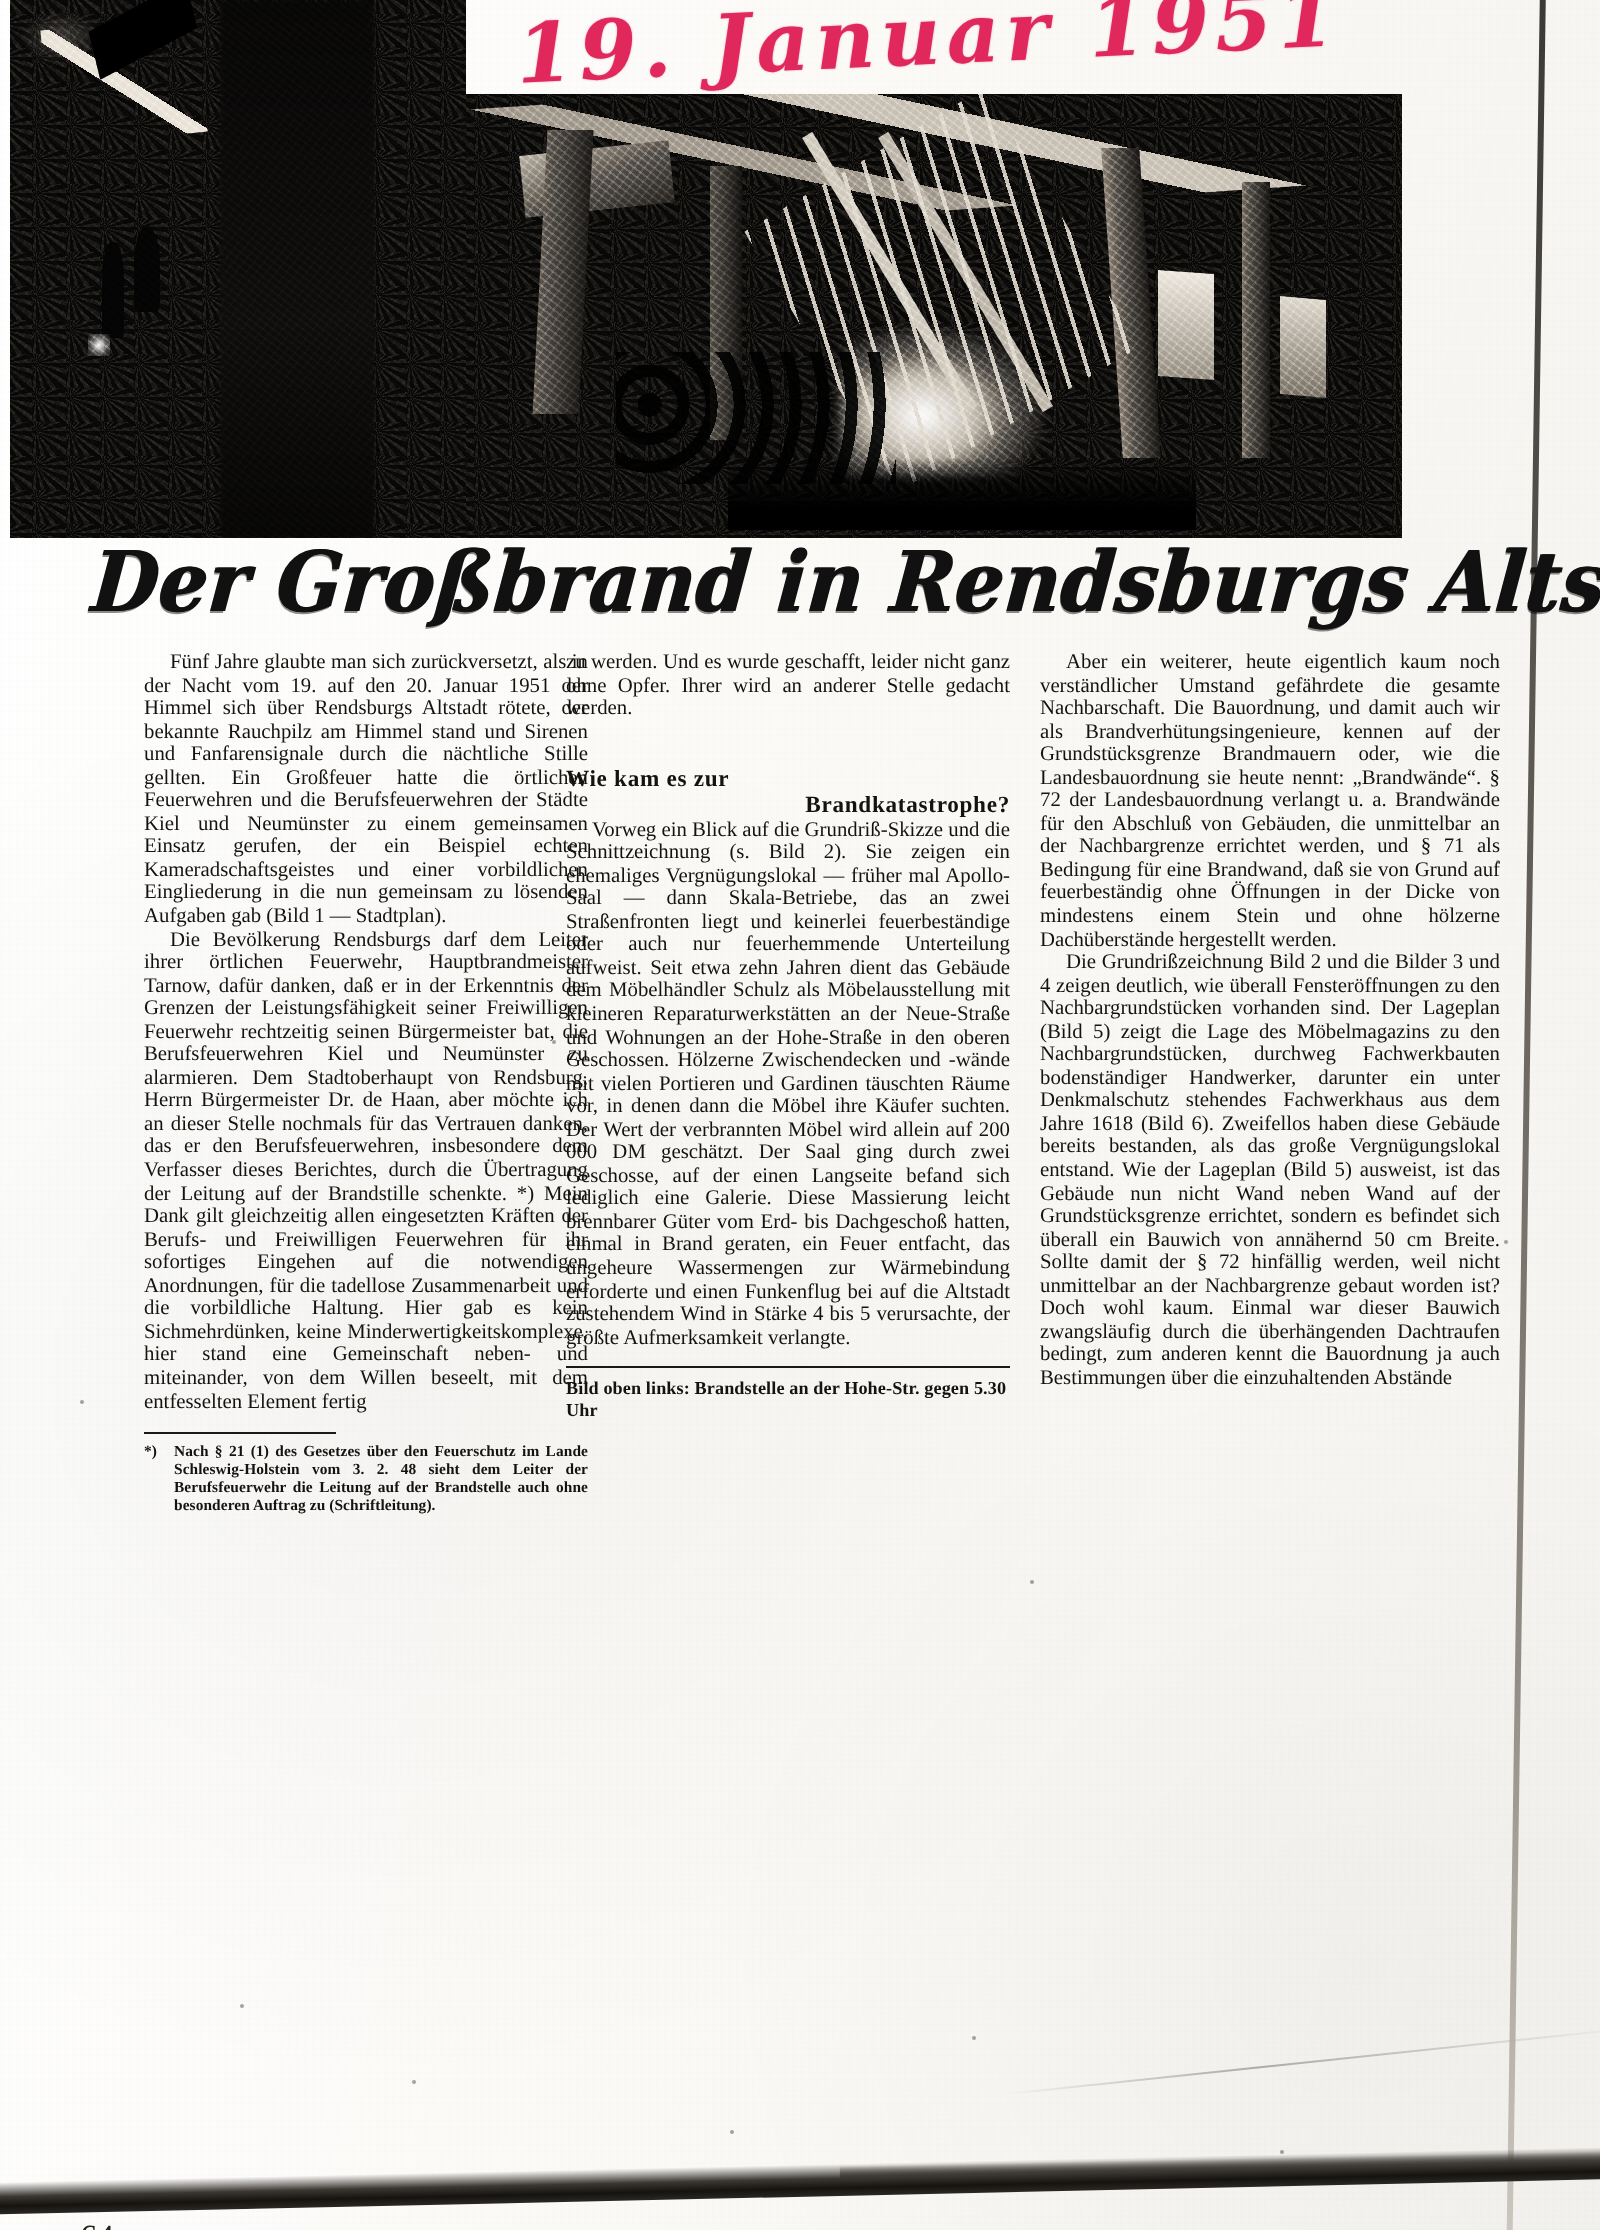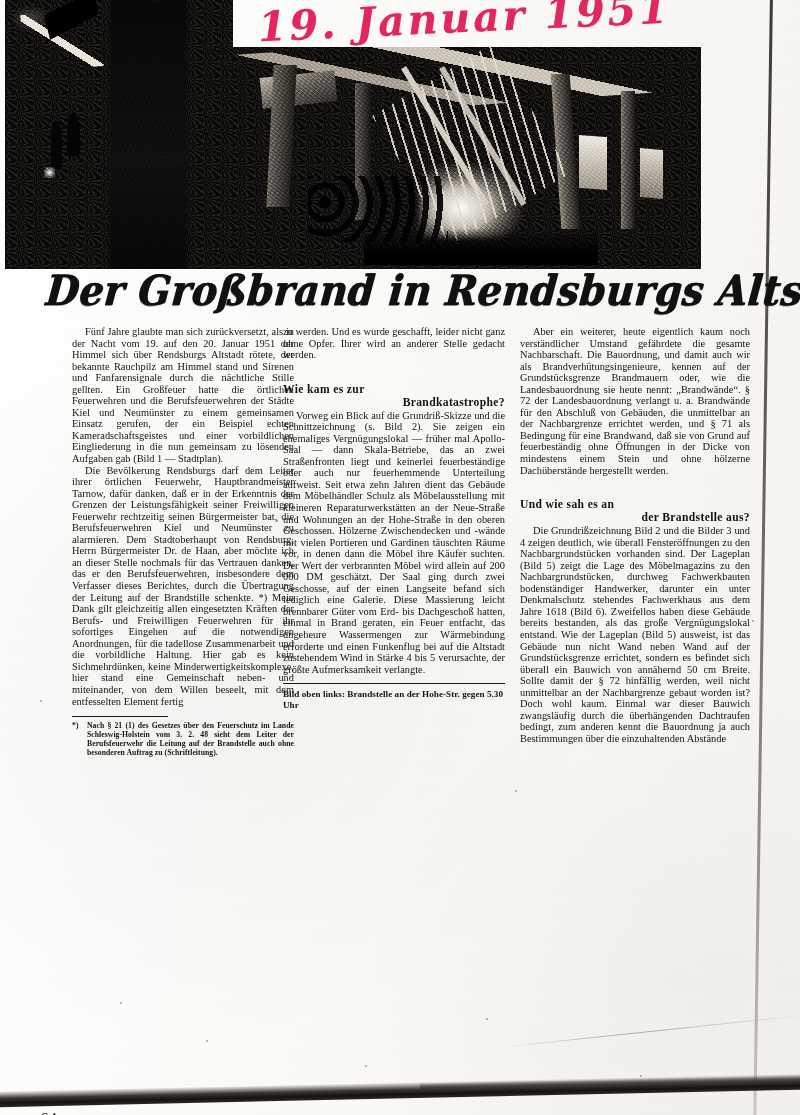--- a/index.html
+++ b/index.html
@@ -358,24 +358,20 @@
 
       <p>Vorweg ein Blick auf die Grundriß-Skizze und die Schnittzeichnung (s. Bild 2). Sie zeigen ein ehemaliges Vergnügungslokal — früher mal Apollo-Saal — dann Skala-Betriebe, das an zwei Straßenfronten liegt und keinerlei feuerbeständige oder auch nur feuerhemmende Unterteilung aufweist. Seit etwa zehn Jahren dient das Gebäude dem Möbelhändler Schulz als Möbelausstellung mit kleineren Reparaturwerkstätten an der Neue-Straße und Wohnungen an der Hohe-Straße in den oberen Geschossen. Hölzerne Zwischendecken und -wände mit vielen Portieren und Gardinen täuschten Räume vor, in denen dann die Möbel ihre Käufer suchten. Der Wert der verbrannten Möbel wird allein auf 200 000 DM geschätzt. Der Saal ging durch zwei Geschosse, auf der einen Langseite befand sich lediglich eine Galerie. Diese Massierung leicht brennbarer Güter vom Erd- bis Dachgeschoß hatten, einmal in Brand geraten, ein Feuer entfacht, das ungeheure Wassermengen zur Wärmebindung erforderte und einen Funkenflug bei auf die Altstadt zustehendem Wind in Stärke 4 bis 5 verursachte, der größte Aufmerksamkeit verlangte.</p>
 
       <div class="caption-rule"></div>
       <div class="caption">Bild oben links: Brandstelle an der Hohe-Str. gegen 5.30 Uhr</div>
     </div>
 
     <div class="col col-3">
       <p>Aber ein weiterer, heute eigentlich kaum noch verständlicher Umstand gefährdete die gesamte Nachbarschaft. Die Bauordnung, und damit auch wir als Brandverhütungsingenieure, kennen auf der Grundstücksgrenze Brandmauern oder, wie die Landesbauordnung sie heute nennt: „Brandwände“. § 72 der Landesbauordnung verlangt u. a. Brandwände für den Abschluß von Gebäuden, die unmittelbar an der Nachbargrenze errichtet werden, und § 71 als Bedingung für eine Brandwand, daß sie von Grund auf feuerbeständig ohne Öffnungen in der Dicke von mindestens einem Stein und ohne hölzerne Dachüberstände hergestellt werden.</p>
 
-      <div class="section-head">
-        <span>Und wie sah es an</span>
-        <span class="ln2">der Brandstelle aus?</span>
-      </div>
 
       <p>Die Grundrißzeichnung Bild 2 und die Bilder 3 und 4 zeigen deutlich, wie überall Fensteröffnungen zu den Nachbargrundstücken vorhanden sind. Der Lageplan (Bild 5) zeigt die Lage des Möbelmagazins zu den Nachbargrundstücken, durchweg Fachwerkbauten bodenständiger Handwerker, darunter ein unter Denkmalschutz stehendes Fachwerkhaus aus dem Jahre 1618 (Bild 6). Zweifellos haben diese Gebäude bereits bestanden, als das große Vergnügungslokal entstand. Wie der Lageplan (Bild 5) ausweist, ist das Gebäude nun nicht Wand neben Wand auf der Grundstücksgrenze errichtet, sondern es befindet sich überall ein Bauwich von annähernd 50 cm Breite. Sollte damit der § 72 hinfällig werden, weil nicht unmittelbar an der Nachbargrenze gebaut worden ist? Doch wohl kaum. Einmal war dieser Bauwich zwangsläufig durch die überhängenden Dachtraufen bedingt, zum anderen kennt die Bauordnung ja auch Bestimmungen über die einzuhaltenden Abstände</p>
     </div>
   </div>
 
   <div class="page-number">64</div>
 
   <div class="grain"></div>
   <div class="fold-line"></div>
   <div class="edge-right"></div>

